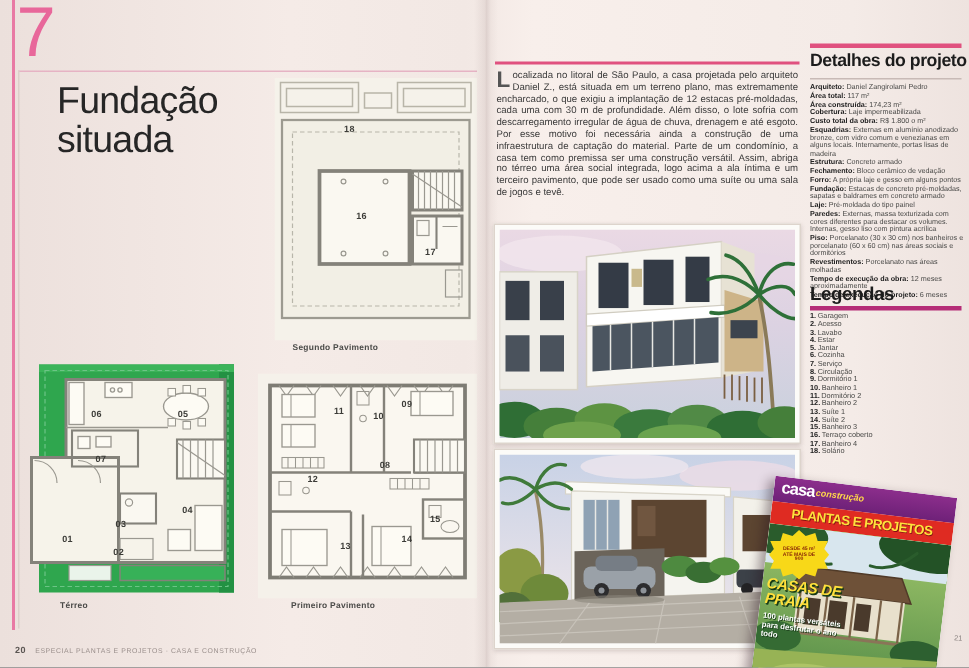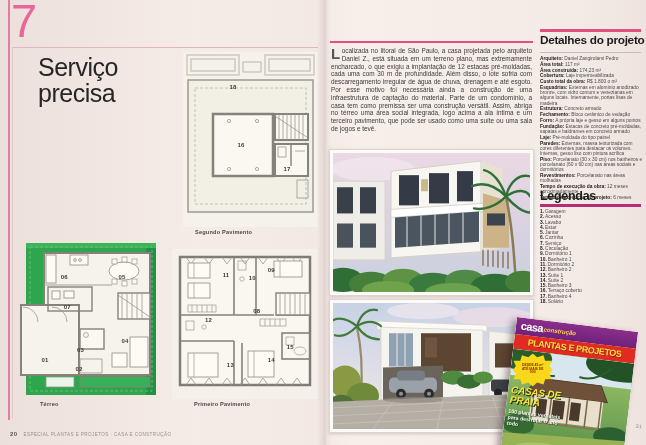--- a/index.html
+++ b/index.html
@@ -79,21 +79,21 @@
 </style>
 </head>
 <body>
 
 <div class="spread">
 
   <div class="abs pink-vline"></div>
   <div class="abs numeral">7</div>
   <div class="abs box-top"></div>
   <div class="abs box-left"></div>
-  <h1 class="abs title" style="margin:0;">Serviço precisa</h1>
+  <h1 class="abs title" style="margin:0;">Fundação situada</h1>
 
   <div class="plan plan-segundo">
     <svg viewBox="0 0 135 175" preserveAspectRatio="none">
       <rect width="135" height="175" fill="#f5f2ea"></rect>
       <g stroke="#b8b5a8" fill="none" stroke-width="1">
         <rect x="4" y="3" width="52" height="20"></rect>
           <rect x="8" y="7" width="44" height="12"></rect>
         <rect x="60" y="10" width="18" height="10"></rect>
         <rect x="82" y="3" width="49" height="20"></rect>
           <rect x="86" y="7" width="41" height="12"></rect>

